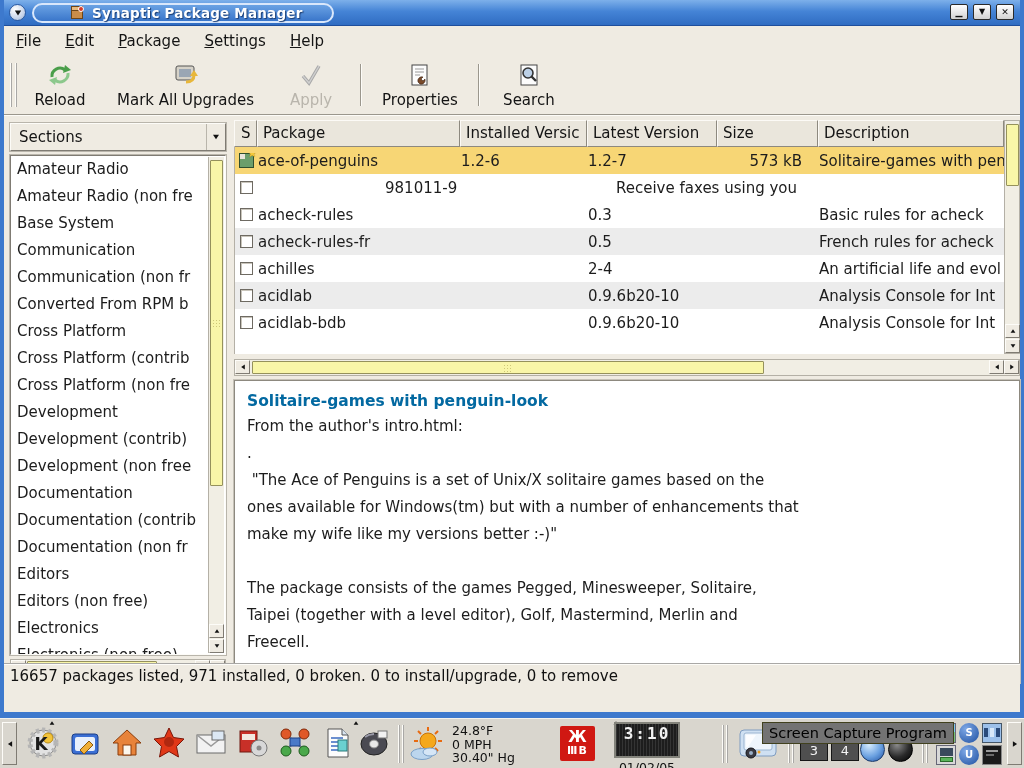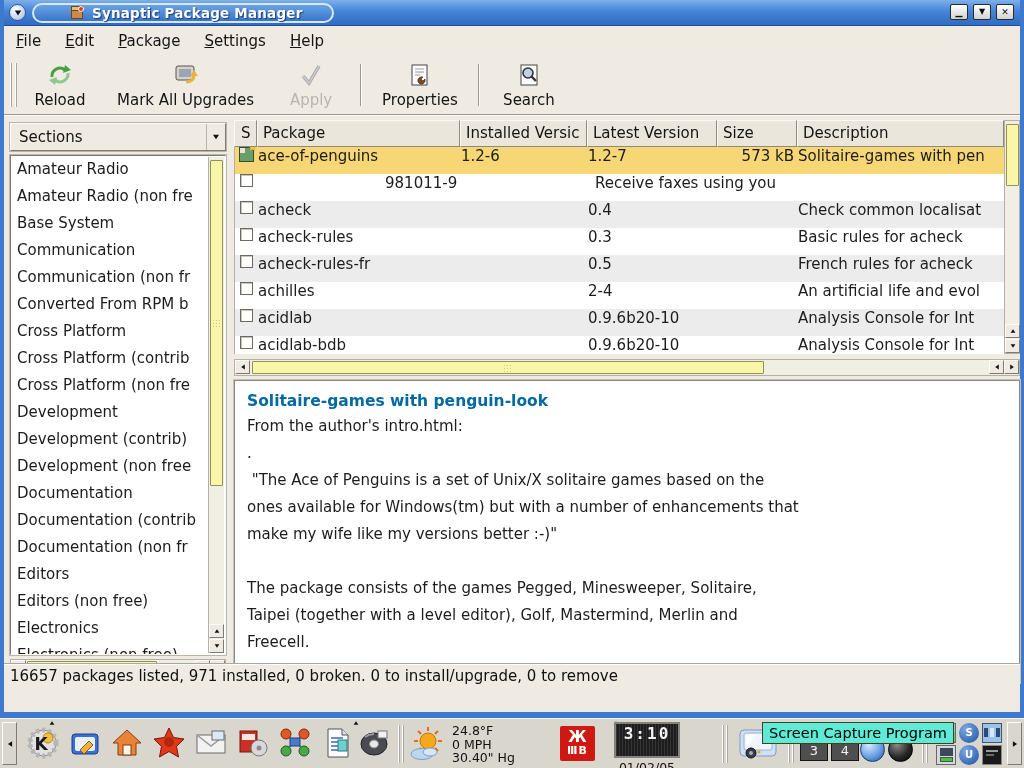--- a/index.html
+++ b/index.html
@@ -75,29 +75,29 @@
   .tri-left{width:0;height:0;border-top:4px solid transparent;border-bottom:4px solid transparent;border-right:6px solid #111;}
   .tri-right{width:0;height:0;border-top:4px solid transparent;border-bottom:4px solid transparent;border-left:6px solid #111;}
 
   
   .pkg-area{position:absolute;left:230px;top:4px;width:786px;}
   .thead{position:absolute;left:0;top:0;width:770px;height:27px;display:flex;}
   .th{height:27px;background:#eae6dc;border:1px solid;border-color:#fcfaf6 #8d897f #8d897f #fcfaf6;
     font-size:15px;color:#141414;padding-left:5px;line-height:25px;white-space:nowrap;overflow:hidden;}
   .tbody{position:absolute;left:0;top:27px;width:770px;height:207px;background:#fff;overflow:hidden;
     border-left:1px solid #b4b0a6;}
-  .trow{height:27px;display:flex;align-items:flex-start;background:#fff;}
+  .trow{height:27px;display:flex;align-items:center;background:#fff;}
   .trow.odd{background:#ececec;}
   .trow.sel{background:#f7d675;}
   .td{font-size:15px;color:#1c1c1c;white-space:nowrap;overflow:hidden;flex:0 0 auto;}
   .c-s{width:23px;display:flex;justify-content:center;}
   .c-pkg{width:203px;}
   .c-inst{width:127px;}
   .c-lat{width:130px;}
-  .c-size{width:80px;text-align:right;padding-right:4px;}
+  .c-size{width:101px;text-align:right;padding-right:17px;}
   .c-desc{flex:1 1 auto;}
   .cbox{width:13px;height:13px;background:#fff;border:1px solid #6e6a62;box-shadow:inset 1px 1px 0 #c9c5bb;}
   .pkg-status{width:15px;height:15px;background:#6b9e6b;border:1px solid #2f4f2f;position:relative;}
   .pkg-status::before{content:"";position:absolute;left:0;top:0;width:5px;height:5px;background:#e8e4da;}
   .pkg-status::after{content:"★";position:absolute;right:-4px;top:-7px;color:#f3c83a;font-size:11px;text-shadow:0 0 1px #7a5a00;}
   .pkg-vscroll{position:absolute;left:770px;top:0;width:16px;height:234px;background:#f1eee4;border:1px solid #b4b0a6;}
   .pkg-hscroll{left:0;top:239px;width:786px;}
   .desc-panel{position:absolute;left:0;top:260px;width:786px;height:303px;background:#fff;
     border:1px solid #8d897f;box-shadow:0 0 0 1px #c6c2b8;padding:8px 12px;overflow:hidden;}
   .desc-title{font-size:15.5px;font-weight:bold;color:#0369a1;line-height:24px;}
@@ -125,21 +125,21 @@
     color:#f2f2f2;font-family:"DejaVu Sans Mono",monospace;font-weight:bold;font-size:16px;
     text-align:center;line-height:20px;letter-spacing:2px;
     background-image:linear-gradient(90deg,rgba(120,120,120,.25) 1px,transparent 1px);background-size:3px 3px;}
   .clock .date{font-size:12.5px;color:#111;text-align:center;margin-top:2px;}
   .pager-cell{position:absolute;top:22px;width:28px;height:20px;background:#4f4f4f;border:1px solid #161616;
     color:#f4f4f4;font-size:13px;text-align:center;line-height:18px;}
   .sphere{position:absolute;top:18px;width:25px;height:25px;border-radius:50%;}
   .tray-ico{position:absolute;width:20px;height:20px;}
   .tray-circle{border-radius:50%;background:radial-gradient(circle at 35% 30%,#7ea8e6,#1d4fa0);
     color:#fff;font-size:10px;font-weight:bold;text-align:center;line-height:20px;}
-  .tooltip{position:absolute;left:762px;top:722px;height:22px;background:#5eead4;border:1px solid #41411e;
+  .tooltip{position:absolute;left:762px;top:722px;height:22px;background:#737373;border:1px solid #41411e;
     font-size:14.5px;color:#000;line-height:20px;padding:0 6px;white-space:nowrap;z-index:20;}
 </style>
 </head>
 <body>
 
 <div id="desktop">
 
   <div id="window">
 
     <div class="titlebar">
@@ -297,30 +297,20 @@
           </div>
           <div class="trow">
             <div class="td c-s">
                 <span class="cbox"></span>
               </div>
             <div class="td c-inst"></div>
             <div class="td c-lat">981011-9</div>
             <div class="td c-size"></div>
             <div class="td c-desc">Receive faxes using you</div>
           </div>
-          <div class="trow odd">
-            <div class="td c-s">
-                <span class="cbox"></span>
-              </div>
-            <div class="td c-pkg">acheck</div>
-            <div class="td c-inst"></div>
-            <div class="td c-lat">0.4</div>
-            <div class="td c-size"></div>
-            <div class="td c-desc">Check common localisat</div>
-          </div>
           <div class="trow">
             <div class="td c-s">
                 <span class="cbox"></span>
               </div>
             <div class="td c-pkg">acheck-rules</div>
             <div class="td c-inst"></div>
             <div class="td c-lat">0.3</div>
             <div class="td c-size"></div>
             <div class="td c-desc">Basic rules for acheck</div>
           </div>

